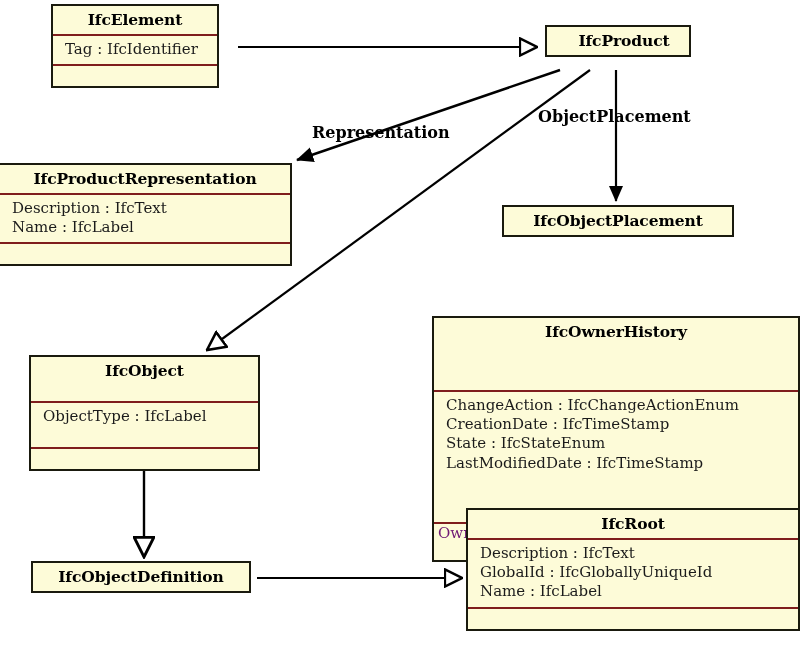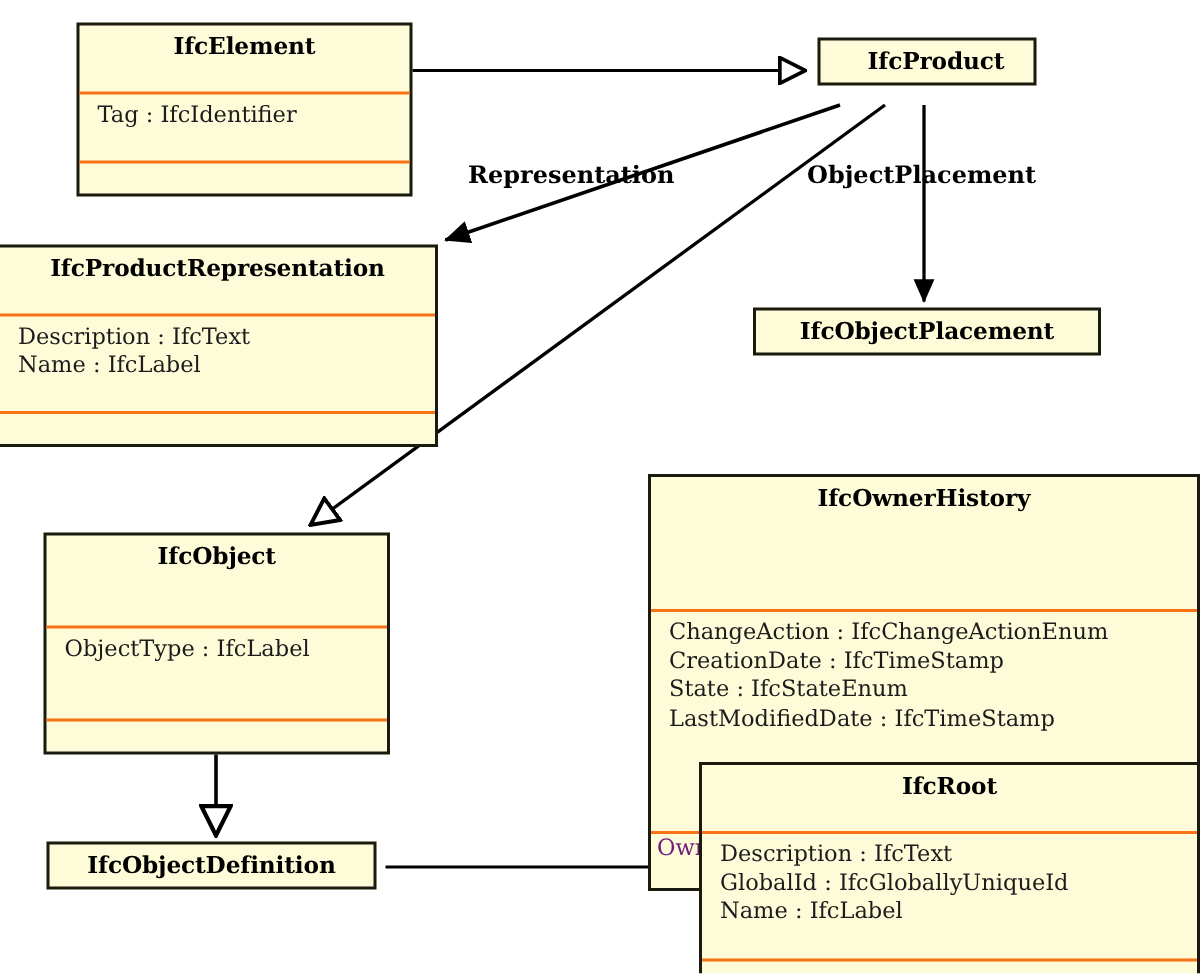--- a/index.html
+++ b/index.html
@@ -34,22 +34,21 @@
   .uml-name {
     font-weight: bold;
     font-size: 15.5px;
     text-align: center;
     color: #000000;
     padding: 5px 6px 6px 6px;
     line-height: 1.1;
     letter-spacing: -0.1px;
   }
   .uml-sep {
-    border-top: 2px solid #f97316;
-    margin-top: 16px;
+    border-top: 2px solid #7f1d1d;
   }
   .uml-attrs {
     padding: 4px 0 5px 12px;
     font-size: 15px;
     color: #1b1b1b;
     line-height: 1.28;
   }
   .uml-attr {
     white-space: nowrap;
   }
@@ -65,21 +64,21 @@
   }
   .edge-label {
     position: absolute;
     font-size: 16px;
     font-weight: bold;
     color: #000000;
     white-space: nowrap;
     background: transparent;
   }
   
-  #box-ifcelement          { left: 51px;  top: 15px;   width: 224px; }
+  #box-ifcelement          { left: 51px;  top: 4px;   width: 168px; }
   #box-ifcproduct          { left: 545px; top: 25px;  width: 146px; padding-left: 12px; }
   #box-ifcproductrep       { left: -2px;  top: 163px; width: 294px; }
   #box-ifcobjectplacement  { left: 502px; top: 205px; width: 232px; }
   #box-ifcownerhistory     { left: 432px; top: 316px; width: 368px; gap: 44px; }
   #box-ifcobject           { left: 29px;  top: 355px; width: 231px; gap: 16px; }
   #box-ifcroot             { left: 466px; top: 508px; width: 334px; }
   #box-ifcobjectdefinition { left: 31px;  top: 561px; width: 220px; }
 </style>
 </head>
 <body>
@@ -104,21 +103,21 @@
 
     <line x1="590" y1="70" x2="207" y2="350" stroke="#000000" stroke-width="2.2" marker-end="url(#mk-hollow)"></line>
 
     <line x1="144" y1="449" x2="144" y2="557" stroke="#000000" stroke-width="2.4" marker-end="url(#mk-hollow)"></line>
 
     <line x1="257" y1="578" x2="462" y2="578" stroke="#000000" stroke-width="2.1" marker-end="url(#mk-hollow)"></line>
 
     <line x1="613" y1="508" x2="613" y2="480" stroke="#000000" stroke-width="2.2" marker-end="url(#mk-solid)"></line>
   </svg>
 
-  <div class="edge-label" style="left:312px; top:107px;">Representation</div>
+  <div class="edge-label" style="left:312px; top:123px;">Representation</div>
   <div class="edge-label" style="left:538px; top:107px;">ObjectPlacement</div>
 
   <div class="uml-class" id="box-ifcelement">
     <div class="uml-name">IfcElement</div>
     <div class="uml-sep uml-attrs">
       <div class="uml-attr">Tag : IfcIdentifier</div>
     </div>
     <div class="uml-sep uml-empty"></div>
   </div>
 

